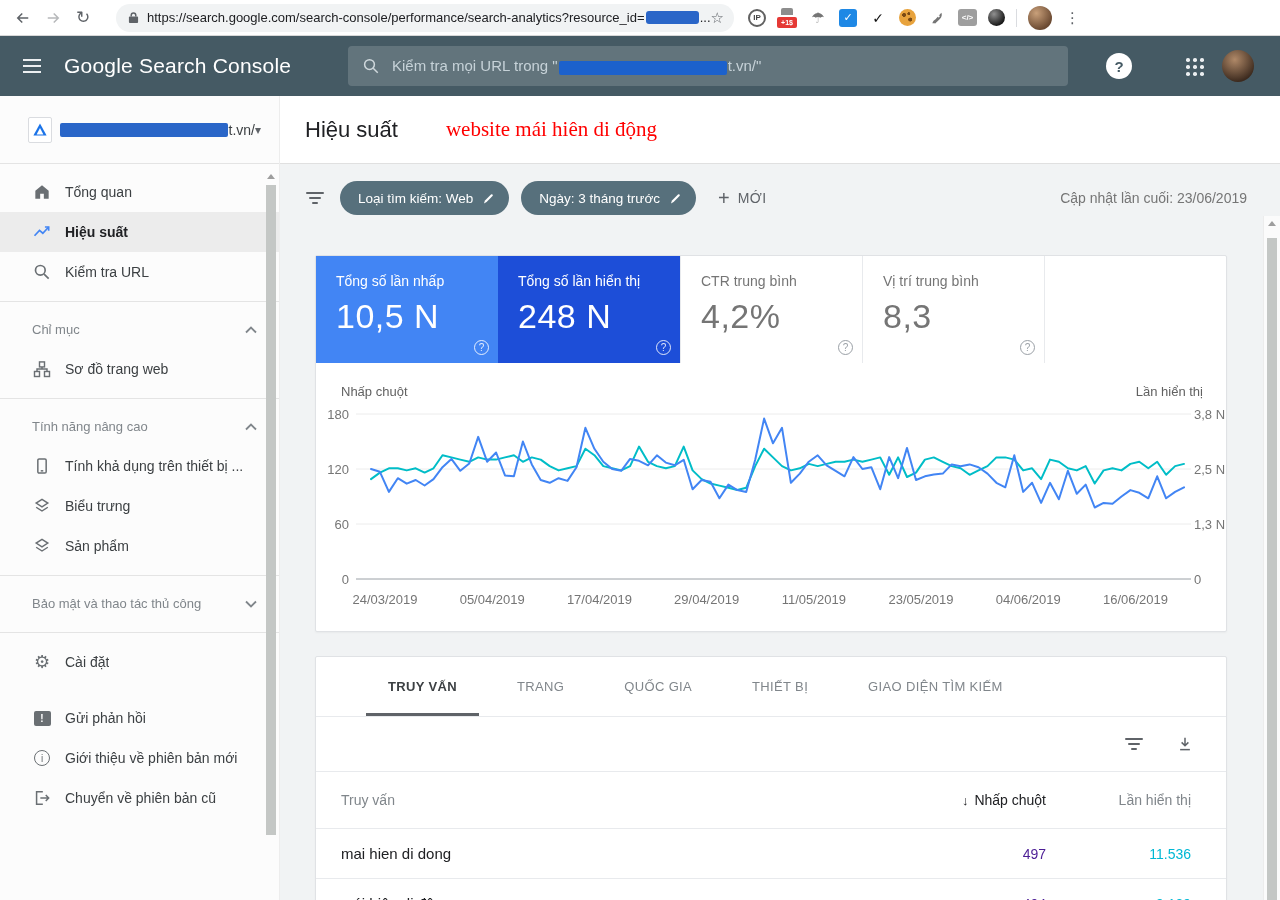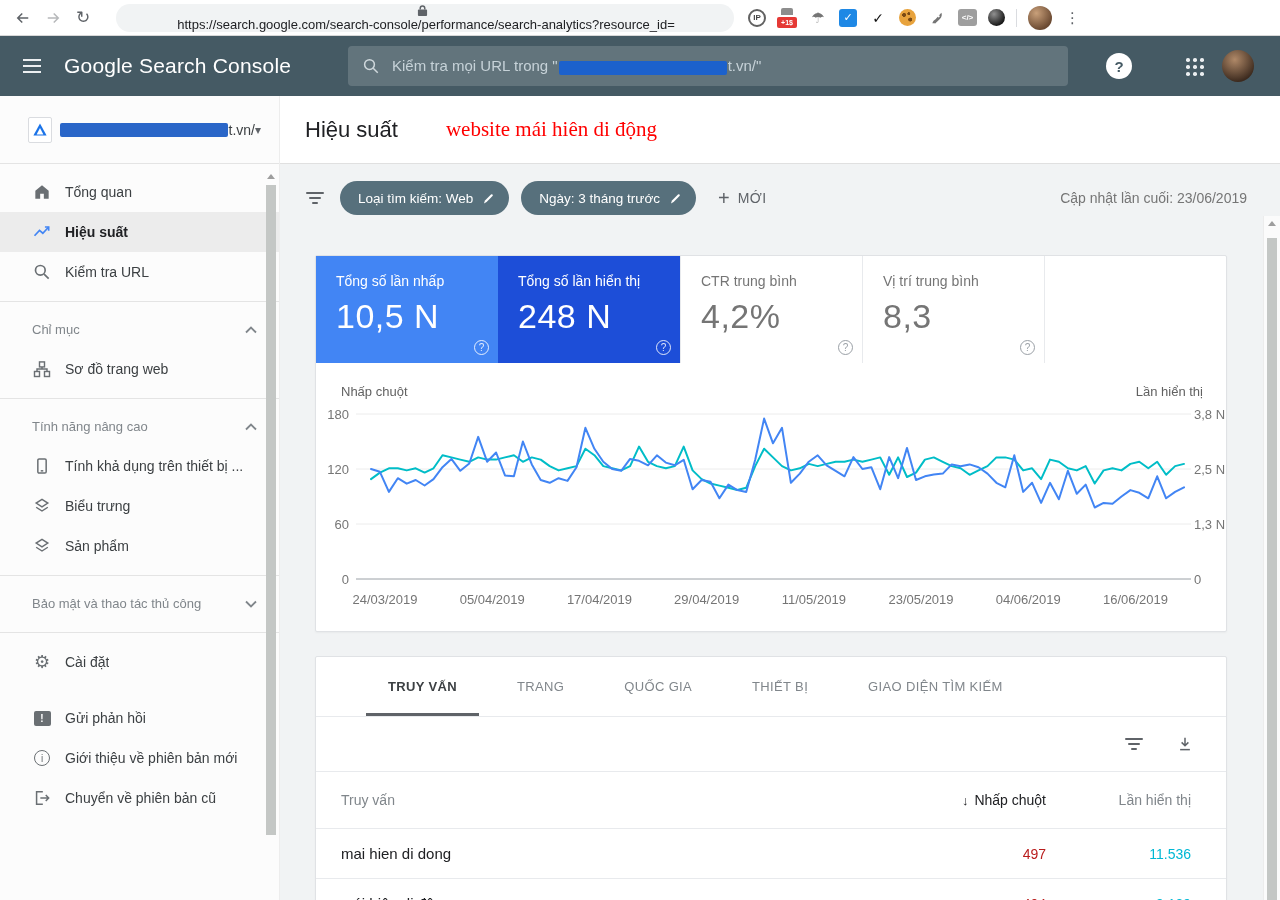--- a/index.html
+++ b/index.html
@@ -8,21 +8,21 @@
   svg { display:block; }
 
   
   .browser-bar { position:absolute; top:0; left:0; width:1280px; height:36px; background:#fff;
     border-bottom:1px solid #d8d8d8; display:flex; align-items:center; }
   .bnav { width:30px; height:30px; display:flex; align-items:center; justify-content:center; color:#5f6368; }
   .bnav.back { margin-left:8px; }
   .bnav svg { stroke:#5f6368; }
   .reload-glyph { font-size:17px; color:#5f6368; }
   .addr-pill { margin-left:18px; width:618px; height:28px; background:#f1f3f4; border-radius:14px;
-    display:flex; align-items:center; padding:0 10px 0 12px;flex-direction:column; }
+    display:flex; align-items:center; padding:0 10px 0 12px; }
   .lock-icon { margin-right:8px; }
   .url-text { font-size:13px; color:#202124; white-space:nowrap; }
   .url-redact { display:inline-block; width:182px; height:13px; background:#2a66c8; border-radius:3px;
     vertical-align:middle; margin:0 1px; }
   .url-tail { font-size:13px; color:#202124; }
   .star-glyph { margin-left:auto; font-size:15px; color:#5f6368; }
   .ext-icons { display:flex; align-items:center; margin-left:14px; gap:11px; }
   .ext { width:20px; height:20px; display:flex; align-items:center; justify-content:center; font-size:13px; }
   .ext.ip { width:18px; height:18px; border:2px solid #616161; border-radius:50%; font-size:8px; font-weight:bold; color:#424242; }
   .ext.money { position:relative; width:20px; height:20px; }
@@ -129,21 +129,21 @@
     justify-content:flex-end; gap:32px; padding-right:32px; }
   .thead { height:57px; border-bottom:1px solid #e8eaed; display:flex; align-items:center; font-size:14px; padding-right:35px; }
   .trow { height:50px; border-bottom:1px solid #e8eaed; display:flex; align-items:center; font-size:15px; padding-right:35px; cursor:pointer; }
   .c-query { flex:1; padding-left:25px; }
   .c-clicks { width:200px; text-align:right; }
   .c-impr { width:145px; text-align:right; }
   .thead .c-query, .thead .c-impr { color:#80868b; }
   .thead .c-clicks { color:#202124; }
   .sort-arrow { font-size:13px; margin-right:6px; color:#202124; }
   .trow .c-query { color:#202124; }
-  .trow .c-clicks { color:#b91c1c; font-size:14px; }
+  .trow .c-clicks { color:#4c1d95; font-size:14px; }
   .trow .c-impr { color:#00b8d4; font-size:14px; }
 
   .main-scrollbar { position:absolute; right:0; top:216px; width:17px; bottom:0; background:#fbfbfb; border-left:1px solid #ececec; }
   .main-scrollbar .sb-arrow { margin-top:5px; }
   .ms-thumb { position:absolute; top:22px; left:3px; width:10px; bottom:0; background:#c4c7c5; }
 </style>
 </head>
 <body>
 
 <div class="browser-bar">

